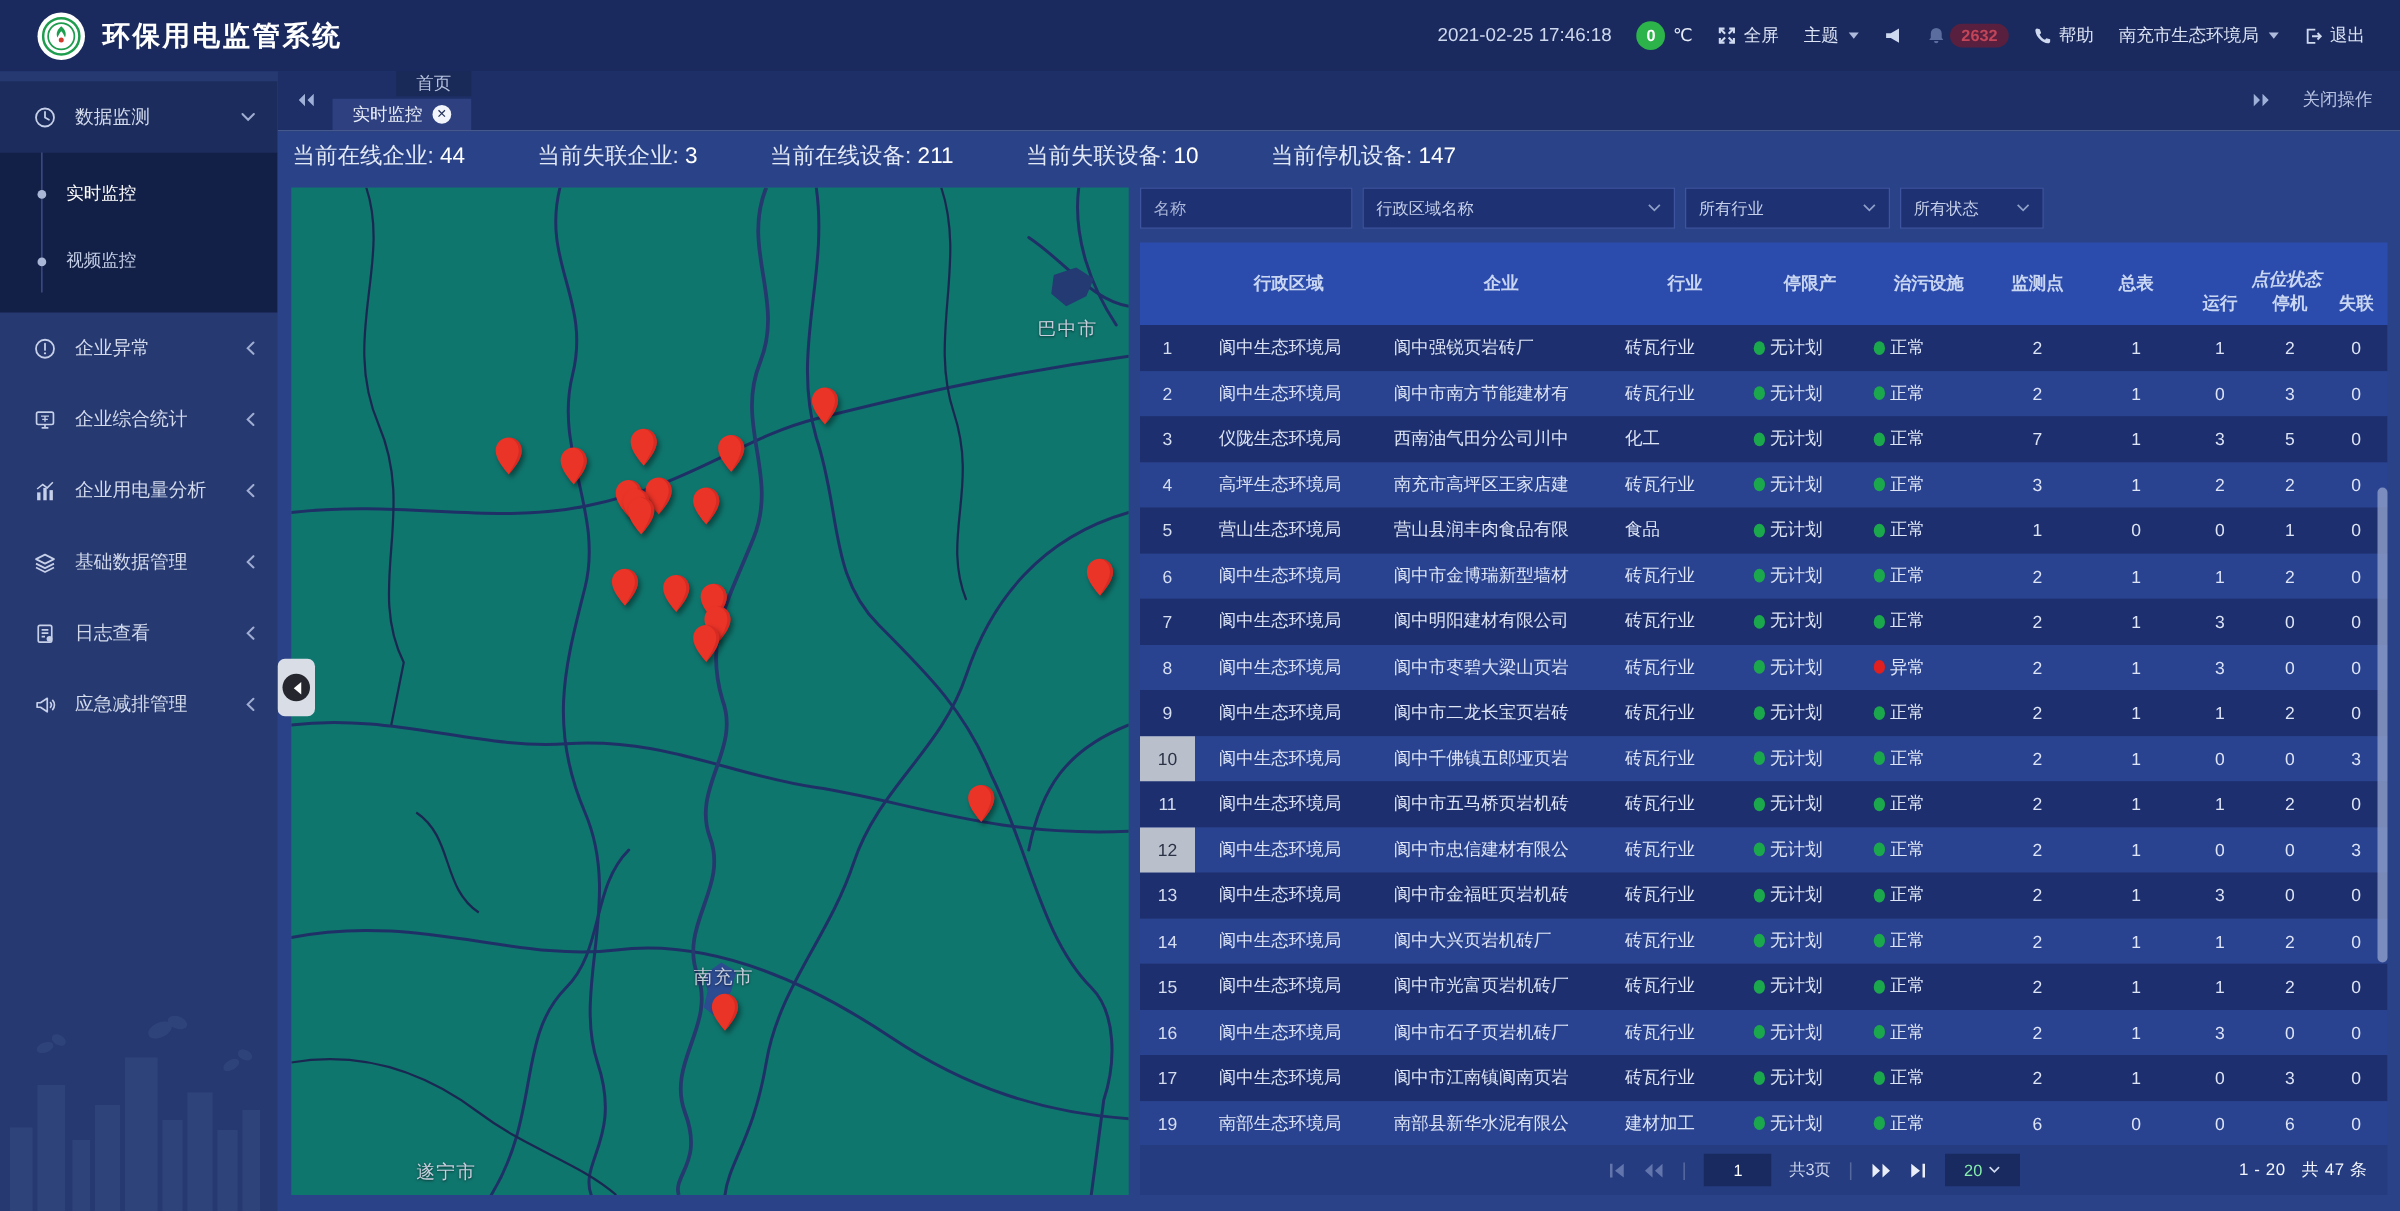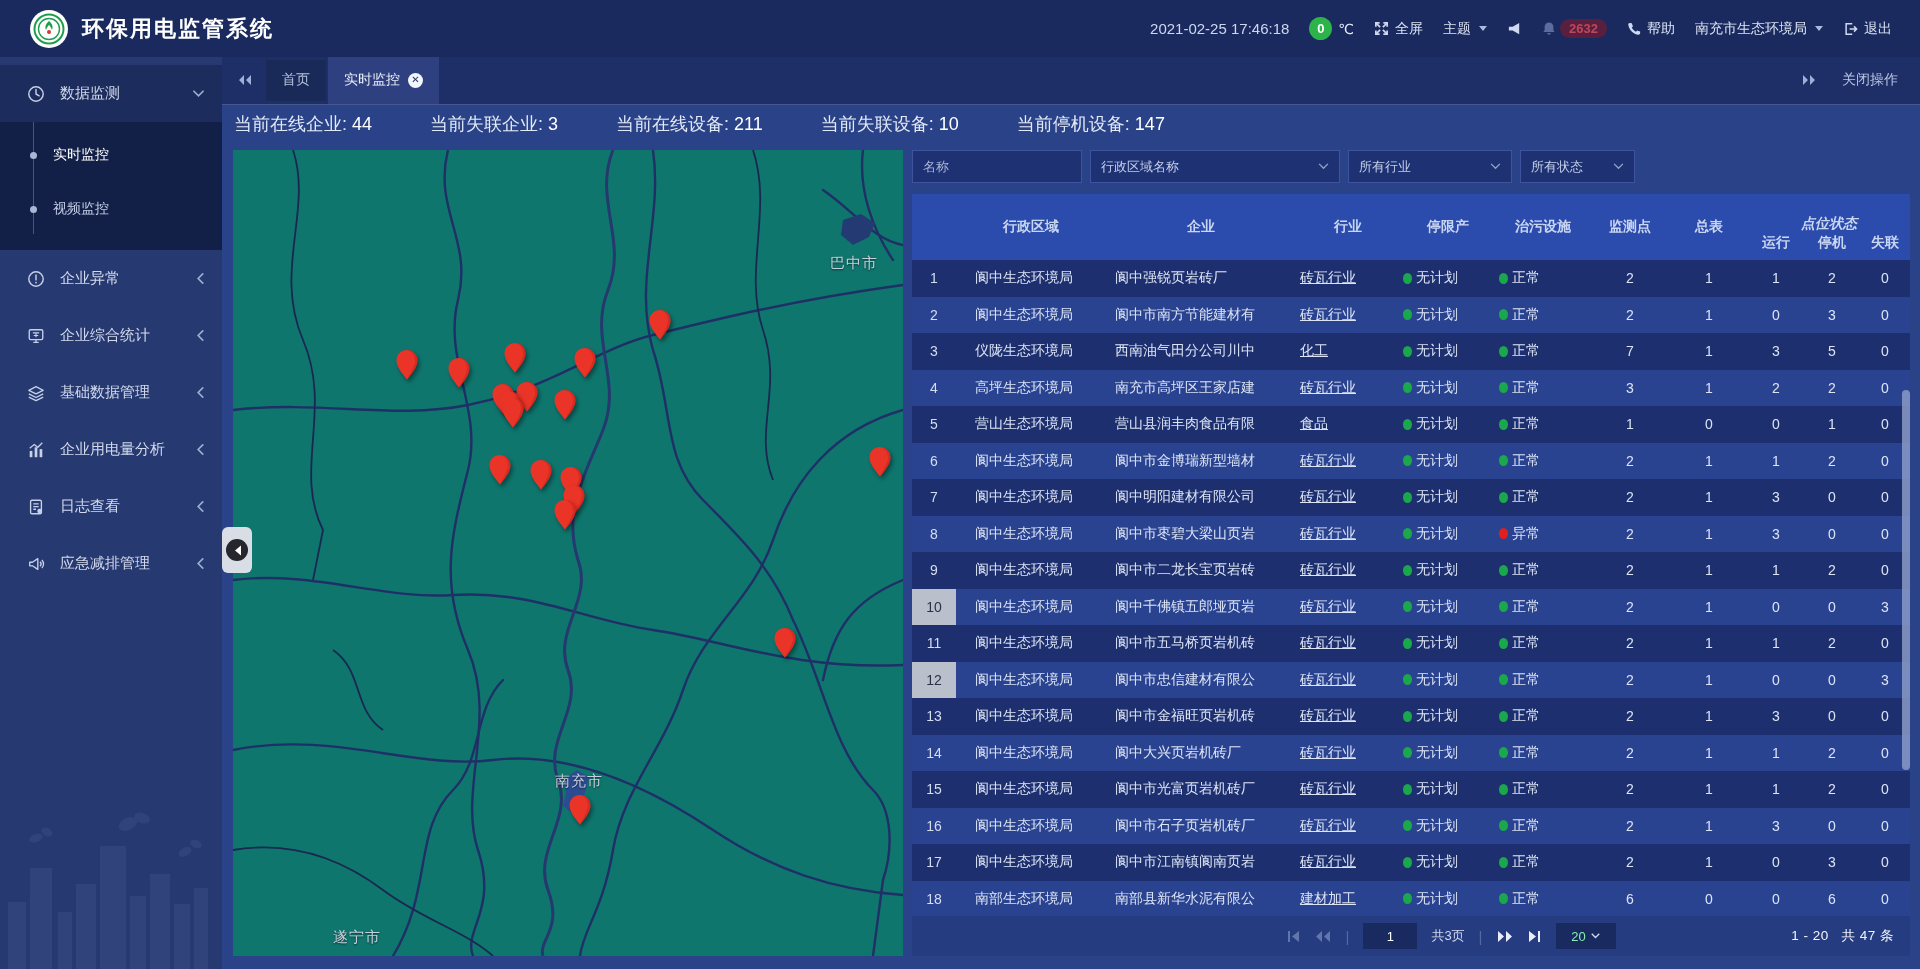--- a/index.html
+++ b/index.html
@@ -39,21 +39,21 @@
   .submenu::before { content:""; position:absolute; left:33px; top:0; bottom:16px; width:1px; background:#45568e; }
   .submenu-item { position:relative; height:54px; display:flex; align-items:center; padding-left:53px; color:#c3cde6; font-size:14px; cursor:pointer; }
   .submenu-item .sdot { position:absolute; left:30px; width:7px; height:7px; border-radius:50%; background:#aab6d6; }
   .submenu-item.active { color:#ffffff; }
   .skyline { position:absolute; left:0; bottom:0; }
 
   
   .main { position:absolute; left:222px; top:57px; width:1698px; height:912px; background:#2a4287; }
   .tabbar { height:48px; background:#1d2f66; display:flex; align-items:flex-end; position:relative; border-bottom:1px solid #46598f; }
   .tab-arrow { color:#9fb0d8; display:flex; align-items:center; height:48px; padding:0 14px 0 16px; cursor:pointer; }
-  .tabs { display:flex; align-items:center; height:48px; gap:2px; }
+  .tabs { display:flex; align-items:flex-end; height:48px; gap:2px;flex-direction:column; }
   .tab { height:41px; display:flex; align-items:center; gap:8px; padding:0 16px; font-size:14px; color:#b7c2de; background:#1a2a58; cursor:pointer; }
   .tab.active { background:#2e4080; color:#e8edf8; height:48px; }
   .tab-close { width:15px; height:15px; border-radius:50%; background:#f2f5fb; color:#24335f; font-size:10px; font-weight:bold;
     display:flex; align-items:center; justify-content:center; line-height:1; }
   .tab-right { margin-left:auto; display:flex; align-items:center; gap:26px; padding-right:22px; height:48px; }
   .tab-right .ops { color:#b9c4e4; font-size:14px; cursor:pointer; }
 
   .statsbar { height:37px; display:flex; align-items:center; gap:58px; padding-left:12px; background:#2a4287; }
   .stat { color:#e2e9f7; font-size:18px; }
   .stat b { font-weight:normal; color:#ffffff; }
@@ -90,21 +90,21 @@
   .g8{width:56px;} .g9{width:56px;} .g10{width:50px;}
 
   .tbody { height:696px; overflow:hidden; position:relative; }
   .trow { display:flex; height:36.5px; align-items:center; color:#dce4f5; font-size:14px; }
   .trow.odd { background:#1d2f6e; }
   .trow.even { background:#2a4391; }
   .td { display:flex; align-items:center; }
   .td.num { justify-content:center; }
   .td.c0 { justify-content:center; height:100%; color:#d5ddf0; }
   .td.c0.hl { background:#b9c0cc; color:#2c3246; }
-  .td.c1 { padding-left:19px; } .td.c2 { padding-left:9px; } .td.c3 { padding-left:4px;text-decoration:underline; }
+  .td.c1 { padding-left:19px; } .td.c2 { padding-left:9px; } .td.c3 { padding-left:4px; }
   .td.c4, .td.c5 { padding-left:3px; }
   .dot { width:9px; height:11px; border-radius:50%; margin-right:4px; flex:none; }
   .dot.green { background:#1ba84c; } .dot.red { background:#e01f1f; }
 
   .scroll-thumb { position:absolute; right:0; top:240px; width:8px; height:380px; background:#8a9ac5; border-radius:4px; opacity:.85; }
 
   .pager { position:absolute; left:0; right:0; bottom:0; height:40px; background:#263c80; display:flex; align-items:center;
     padding:0 14px; color:#cfd9f0; font-size:13px; z-index:4; }
   .pager-center { display:flex; align-items:center; gap:14px; margin:0 auto; transform:translateX(40px); }
   .pgbtn { display:flex; align-items:center; cursor:pointer; }
@@ -238,43 +238,43 @@
           </span>
           <span class="mi-label">企业综合统计</span>
           <span class="mi-chev">
             <svg width="8" height="11" viewBox="0 0 8 12" fill="none" stroke="currentColor" stroke-width="1.8" stroke-linecap="round">
               <path d="M7 1L2 6l5 5"></path>
             </svg>
           </span>
         </div>
         <div class="menu-item">
           <span class="mi-icon">
-            <svg width="18" height="18" viewBox="0 0 20 20" fill="none" stroke="currentColor" stroke-width="1.5" stroke-linejoin="round">
-              <path d="M10 3l8 4-8 4-8-4z"></path>
-              <path d="M2 11l8 4 8-4"></path>
-              <path d="M2 14.5l8 4 8-4"></path>
-            </svg>
-          </span>
-          <span class="mi-label">基础数据管理</span>
-          <span class="mi-chev">
-            <svg width="8" height="11" viewBox="0 0 8 12" fill="none" stroke="currentColor" stroke-width="1.8" stroke-linecap="round">
-              <path d="M7 1L2 6l5 5"></path>
-            </svg>
-          </span>
-        </div>
-        <div class="menu-item">
-          <span class="mi-icon">
             <svg width="18" height="18" viewBox="0 0 20 20" fill="currentColor">
               <rect x="3" y="11" width="3" height="7"></rect>
               <rect x="8.5" y="7" width="3" height="11"></rect>
               <rect x="14" y="9" width="3" height="9"></rect>
               <path d="M3 8l5-4 4 3 5-5" fill="none" stroke="currentColor" stroke-width="1.4"></path>
             </svg>
           </span>
           <span class="mi-label">企业用电量分析</span>
+          <span class="mi-chev">
+            <svg width="8" height="11" viewBox="0 0 8 12" fill="none" stroke="currentColor" stroke-width="1.8" stroke-linecap="round">
+              <path d="M7 1L2 6l5 5"></path>
+            </svg>
+          </span>
+        </div>
+        <div class="menu-item">
+          <span class="mi-icon">
+            <svg width="18" height="18" viewBox="0 0 20 20" fill="none" stroke="currentColor" stroke-width="1.5" stroke-linejoin="round">
+              <path d="M10 3l8 4-8 4-8-4z"></path>
+              <path d="M2 11l8 4 8-4"></path>
+              <path d="M2 14.5l8 4 8-4"></path>
+            </svg>
+          </span>
+          <span class="mi-label">基础数据管理</span>
           <span class="mi-chev">
             <svg width="8" height="11" viewBox="0 0 8 12" fill="none" stroke="currentColor" stroke-width="1.8" stroke-linecap="round">
               <path d="M7 1L2 6l5 5"></path>
             </svg>
           </span>
         </div>
         <div class="menu-item">
           <span class="mi-icon">
             <svg width="18" height="18" viewBox="0 0 20 20" fill="none" stroke="currentColor" stroke-width="1.5">
               <rect x="4" y="2.5" width="12" height="15" rx="1.5"></rect>
@@ -740,21 +740,21 @@
               <span class="td c3">砖瓦行业</span>
               <span class="td c4"><span class="dot green"></span>无计划</span>
               <span class="td c5"><span class="dot green"></span>正常</span>
               <span class="td c6 num">2</span>
               <span class="td c7 num">1</span>
               <span class="td c8 num">0</span>
               <span class="td c9 num">3</span>
               <span class="td c10 num">0</span>
             </div>
             <div class="trow even">
-              <span class="td c0">18</span>
+              <span class="td c0">19</span>
               <span class="td c1">南部生态环境局</span>
               <span class="td c2">南部县新华水泥有限公</span>
               <span class="td c3">建材加工</span>
               <span class="td c4"><span class="dot green"></span>无计划</span>
               <span class="td c5"><span class="dot green"></span>正常</span>
               <span class="td c6 num">6</span>
               <span class="td c7 num">0</span>
               <span class="td c8 num">0</span>
               <span class="td c9 num">6</span>
               <span class="td c10 num">0</span>

